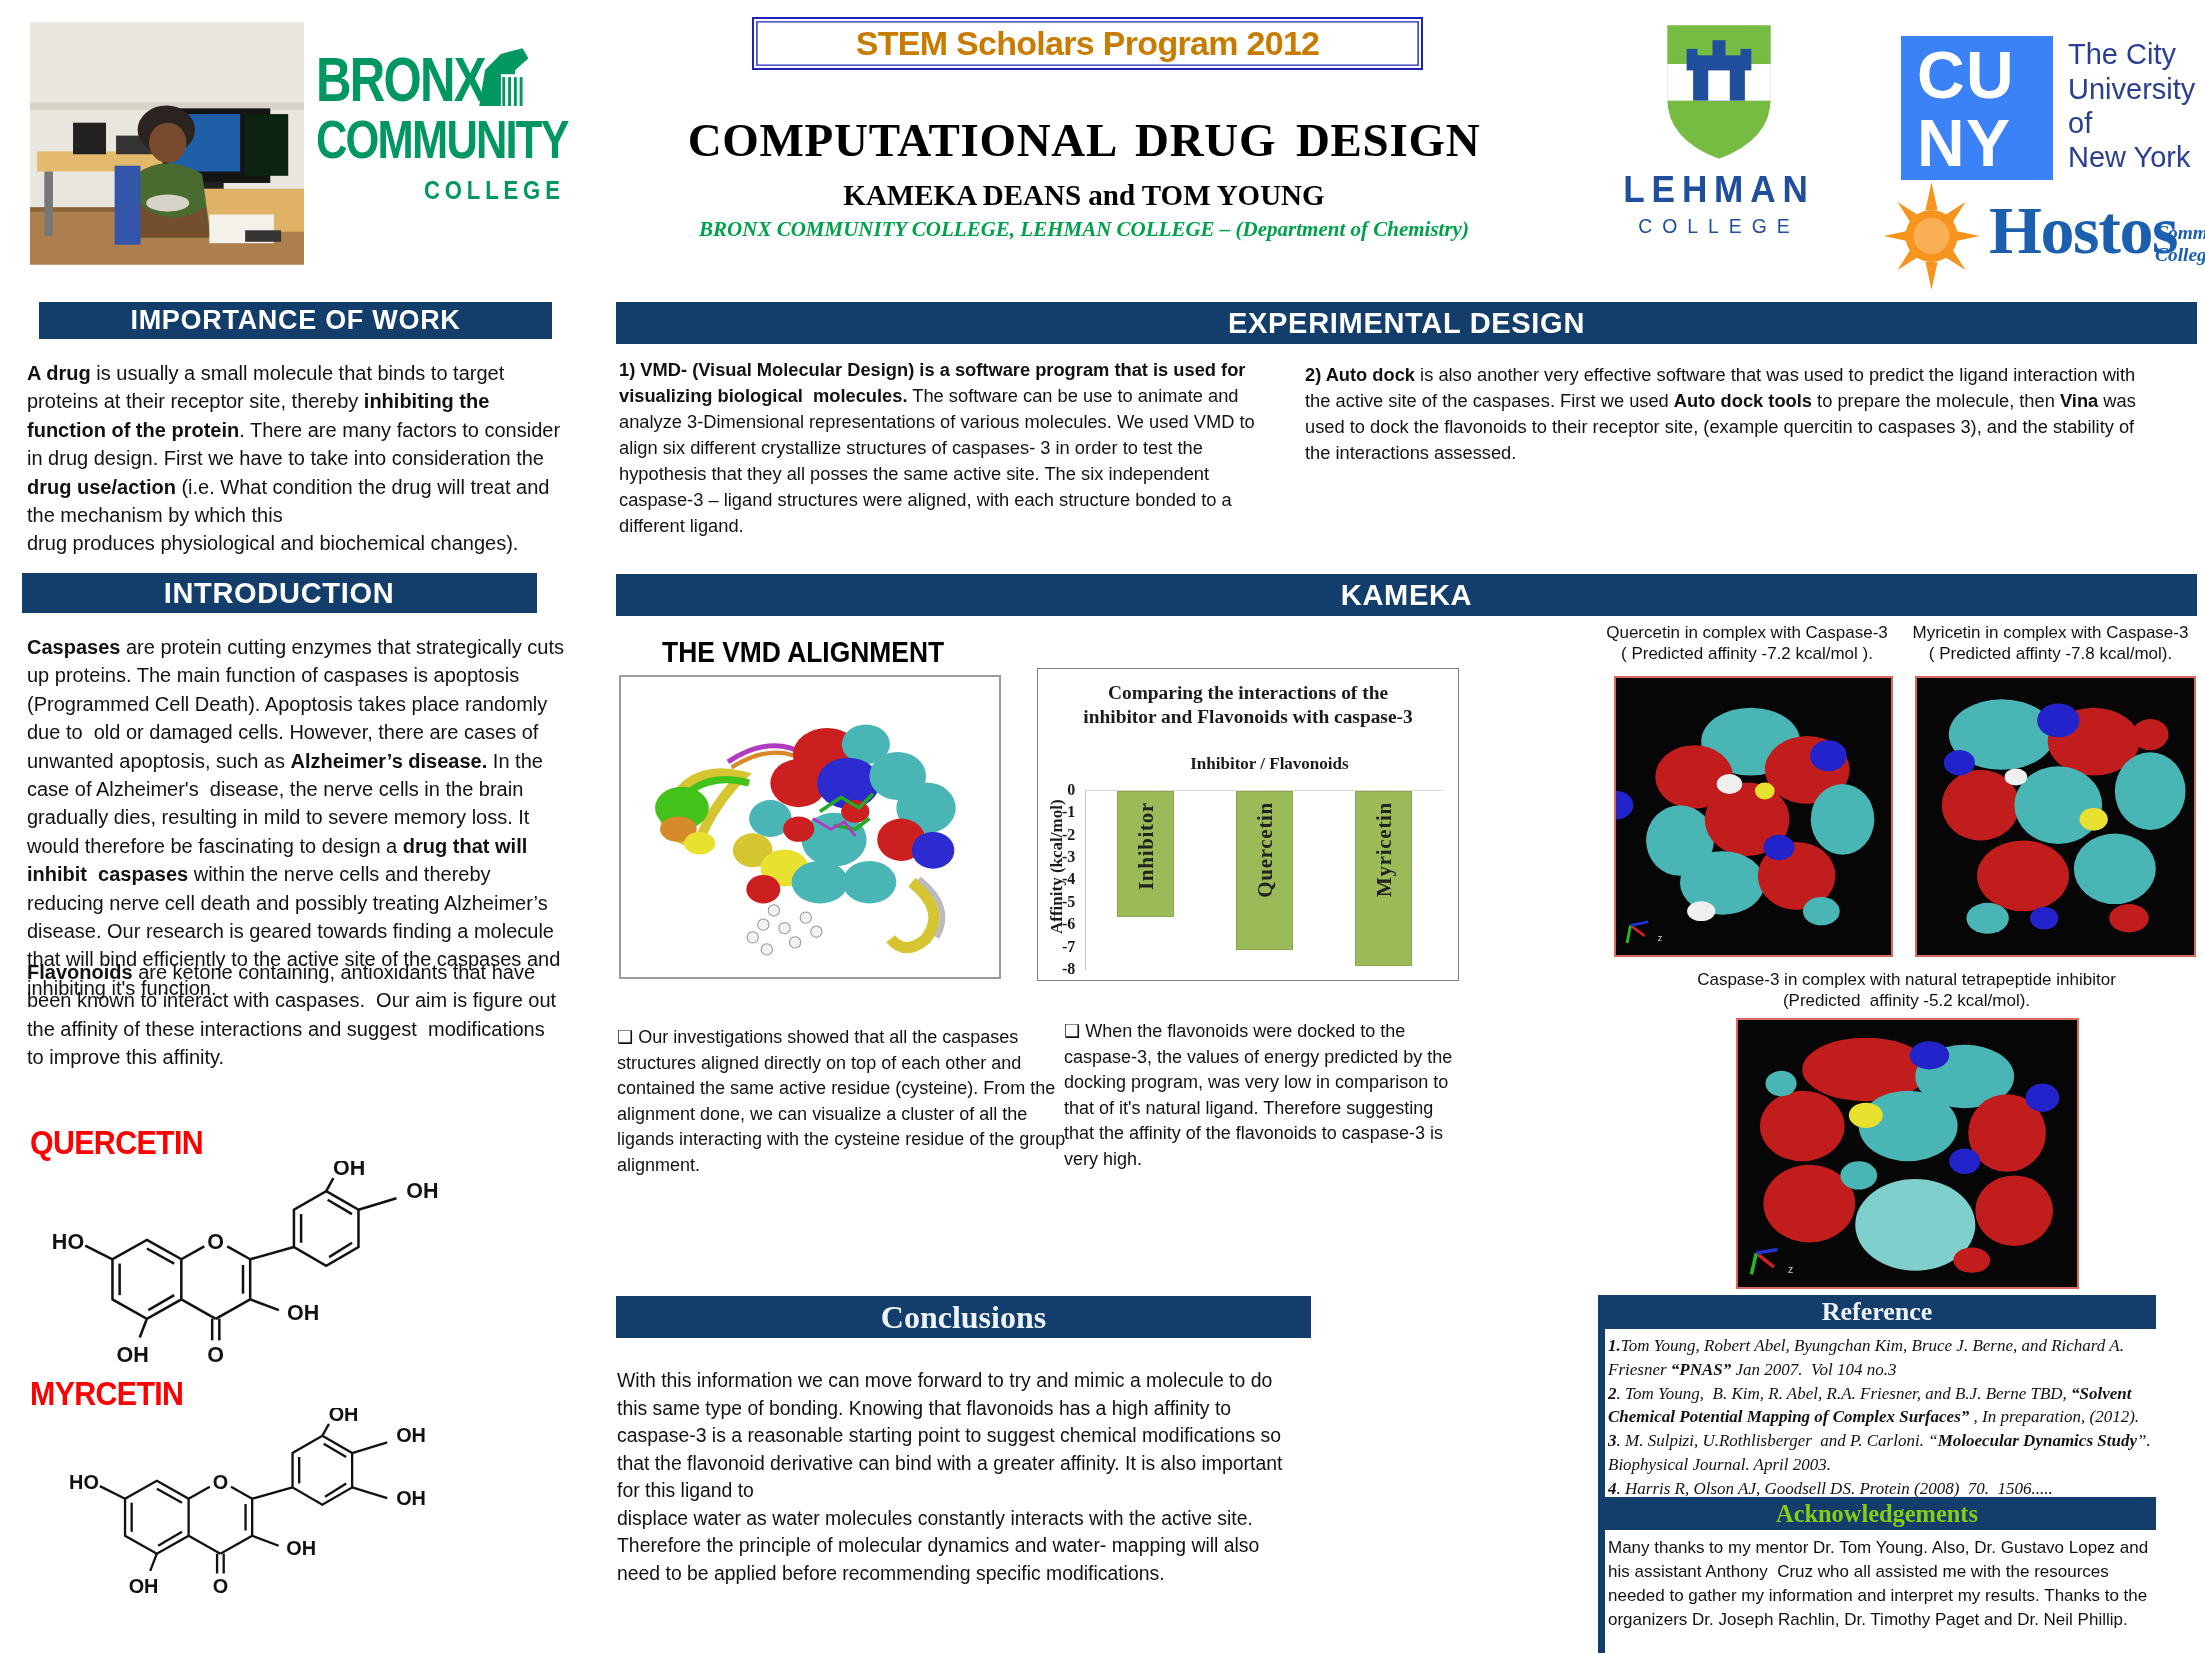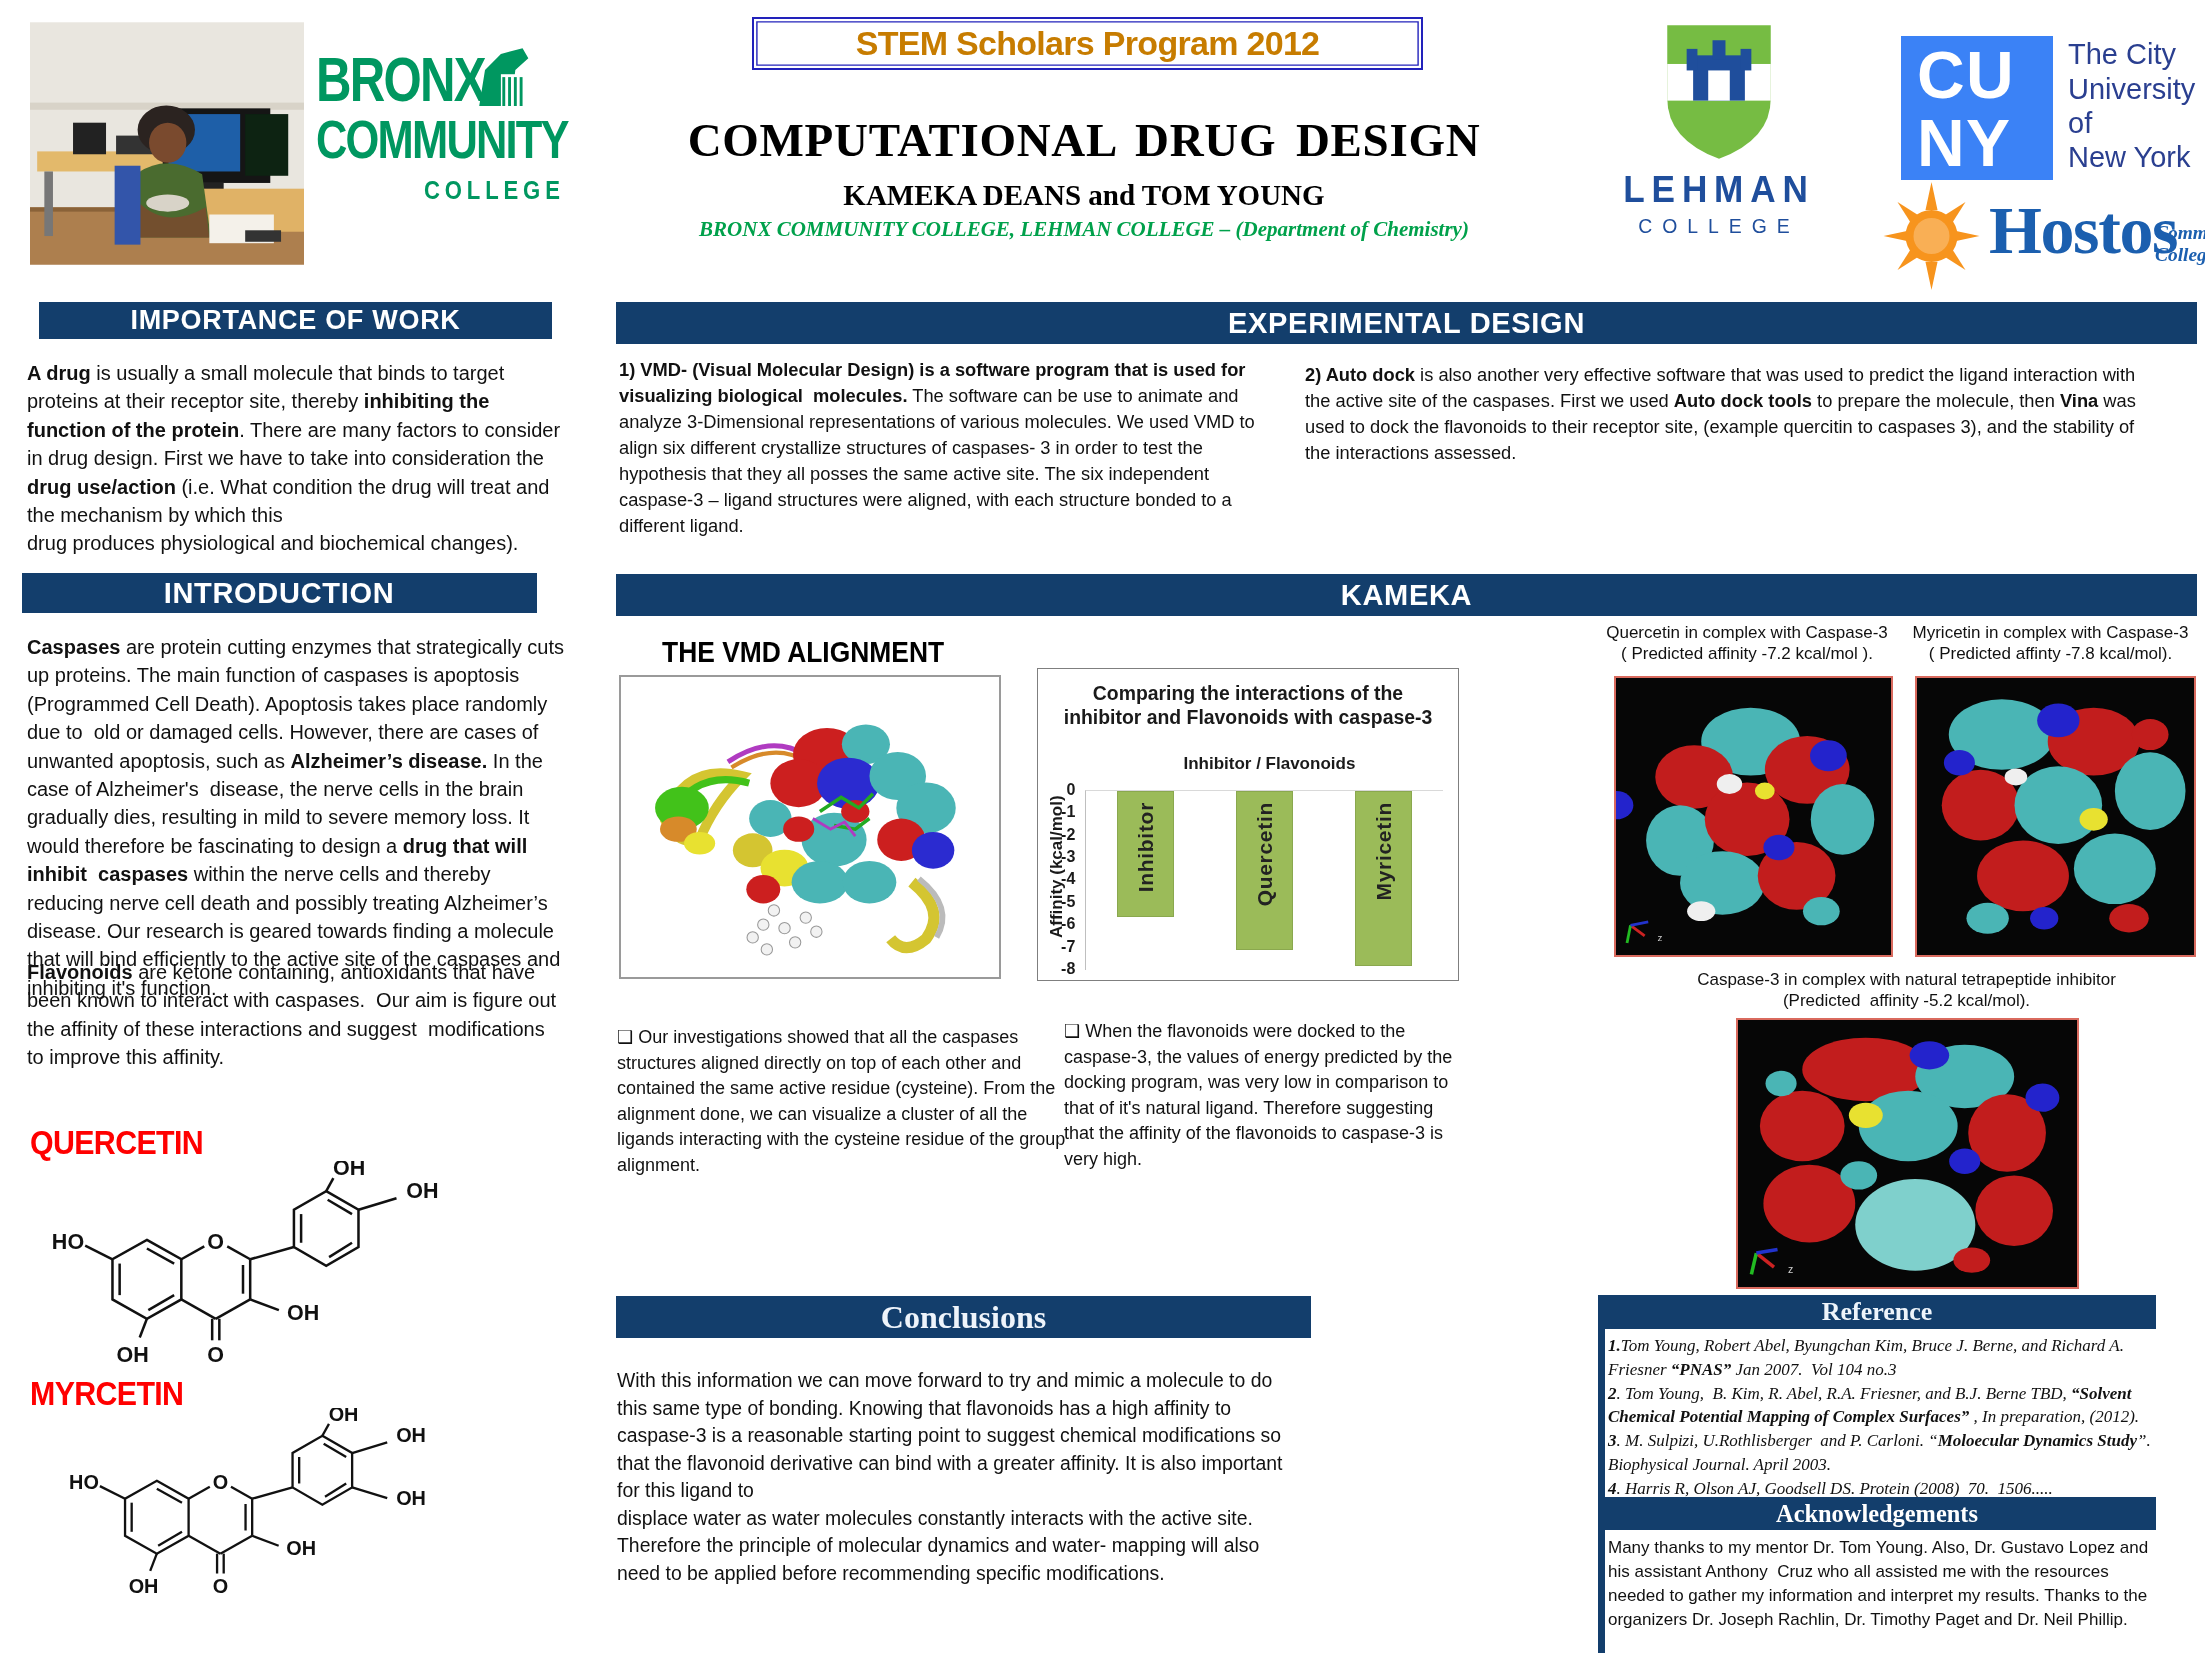--- a/index.html
+++ b/index.html
@@ -10,21 +10,21 @@
   .banner-sans{font-family:"Liberation Sans",sans-serif;font-weight:700;letter-spacing:0.7px;}
   .banner-serif{font-family:"Liberation Serif",serif;font-weight:700;}
   .body-text{white-space:pre-wrap;}
   .b{font-weight:700;}
   .i{font-style:italic;}
   .center{text-align:center;}
   .red-label{color:#FF0000;font-weight:700;font-size:33px;letter-spacing:-0.7px;transform:scaleX(.92);transform-origin:left;}
   .cap{font-size:17px;line-height:1.25;text-align:center;white-space:pre-wrap;}
   .img-frame{background:#050505;border:2.2px solid #d96a5e;box-sizing:border-box;}
   
-  .chart-box{background:#fff;border:1.4px solid #7f7f7f;box-sizing:border-box;}
+  .chart-box{background:#fff;border:1.4px solid #7f7f7f;box-sizing:border-box;font-family:Liberation Serif, serif;}
   .chart-title{font-weight:700;font-size:19.4px;line-height:1.25;text-align:center;padding-top:11.5px;color:#1a1a1a;}
   .chart-sub{font-weight:700;font-size:17px;text-align:center;color:#1a1a1a;position:absolute;left:50px;right:7.2px;top:85px;}
   .plot{position:absolute;left:47px;top:121px;width:357px;height:179px;border-left:1.4px solid #bfbfbf;border-top:0.7px solid #d9d9d9;}
   .bar{position:absolute;top:0;background:#9BBB59;border:0.7px solid #8aa84e;box-sizing:border-box;}
   .catlabel{position:absolute;left:50%;top:10px;transform:translateX(-50%) rotate(180deg);writing-mode:vertical-rl;
             font-weight:700;font-size:21px;color:#222;letter-spacing:0.7px;}
   .tick{position:absolute;right:5.7px;font-weight:700;font-size:16px;color:#1a1a1a;}
   .ylab{position:absolute;left:-56px;top:212px;transform:rotate(-90deg);transform-origin:72px 7.2px;
         font-weight:700;font-size:17px;color:#1a1a1a;width:187px;text-align:center;}
   .molecule text{font-family:"Liberation Sans",sans-serif;font-weight:700;font-size:30px;fill:#111;}
@@ -400,18 +400,18 @@
     <span class="banner-serif" style="font-size:26px;color:#eef4fb;">Reference</span>
   </div>
   <div class="abs serif i" style="left:1608px;top:1334px;width:550px;font-size:17px;line-height:1.4;">
     <div class="body-text"><span class="b">1.</span><span>Tom Young, Robert Abel, Byungchan Kim, Bruce J. Berne, and Richard A. Friesner </span><span class="b">“PNAS”</span><span> Jan 2007.  Vol 104 no.3</span></div>
     <div class="body-text"><span class="b">2</span><span>. Tom Young,  B. Kim, R. Abel, R.A. Friesner, and B.J. Berne TBD, </span><span class="b">“Solvent Chemical Potential Mapping of Complex Surfaces”</span><span> , In preparation, (2012).</span></div>
     <div class="body-text"><span class="b">3</span><span>. M. Sulpizi, U.Rothlisberger  and P. Carloni. “</span><span class="b">Moloecular Dynamics Study</span><span>”. Biophysical Journal. April 2003.</span></div>
     <div class="body-text"><span class="b">4</span><span>. Harris R, Olson AJ, Goodsell DS. Protein (2008)  70.  1506.....</span></div>
   </div>
 
   <div class="abs banner" style="left:1598px;top:1497px;width:558px;height:33px;">
-    <span class="banner-serif" style="font-size:24.4px;color:#ffffff;">Acknowledgements</span>
+    <span class="banner-serif" style="font-size:24.4px;color:#84cc16;">Acknowledgements</span>
   </div>
   <div class="abs body-text" style="left:1608px;top:1536px;width:550px;font-size:17px;line-height:1.42;"><span>Many thanks to my mentor Dr. Tom Young. Also, Dr. Gustavo Lopez and his assistant Anthony  Cruz who all assisted me with the resources needed to gather my information and interpret my results. Thanks to the  organizers Dr. Joseph Rachlin, Dr. Timothy Paget and Dr. Neil Phillip.</span></div>
 
 </div>
 
 
 </body></html>

